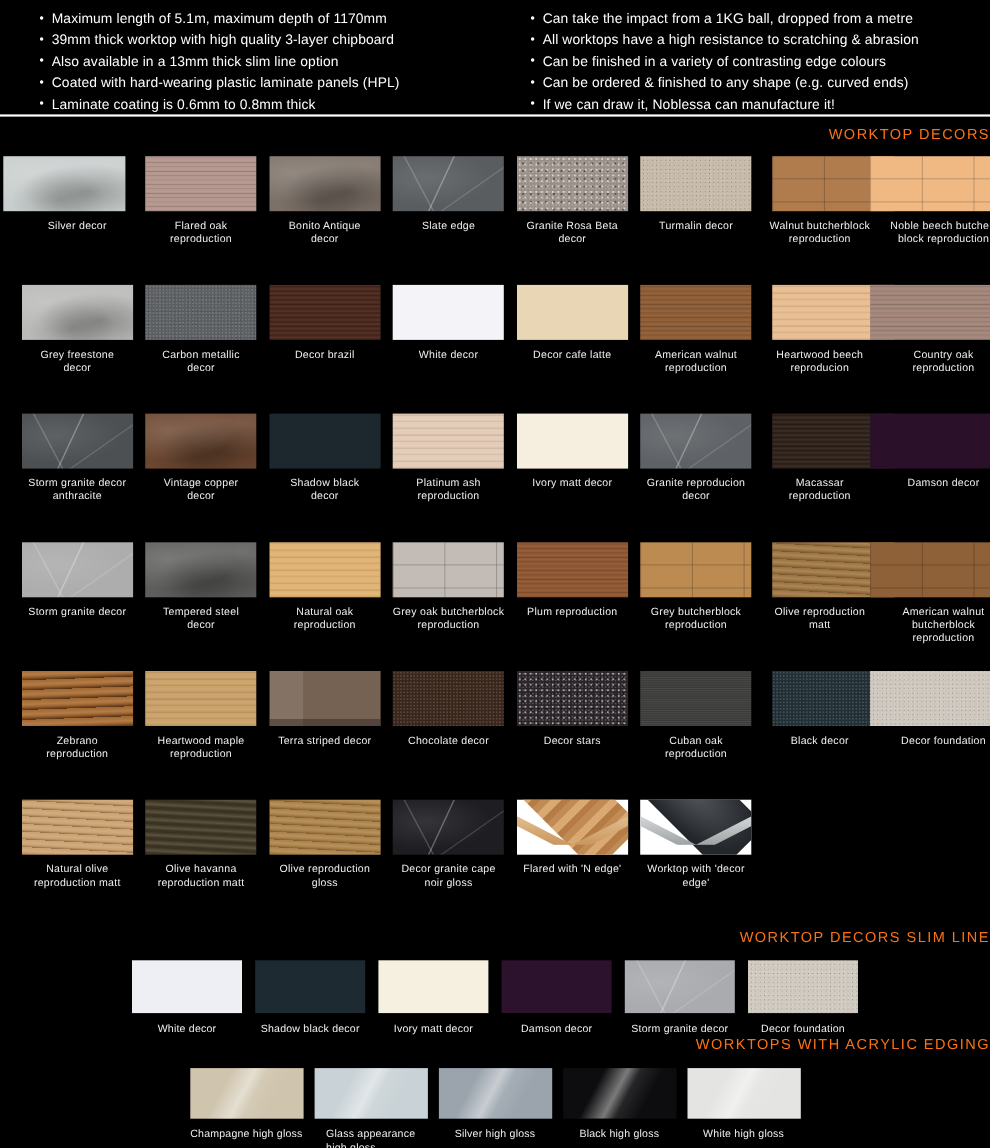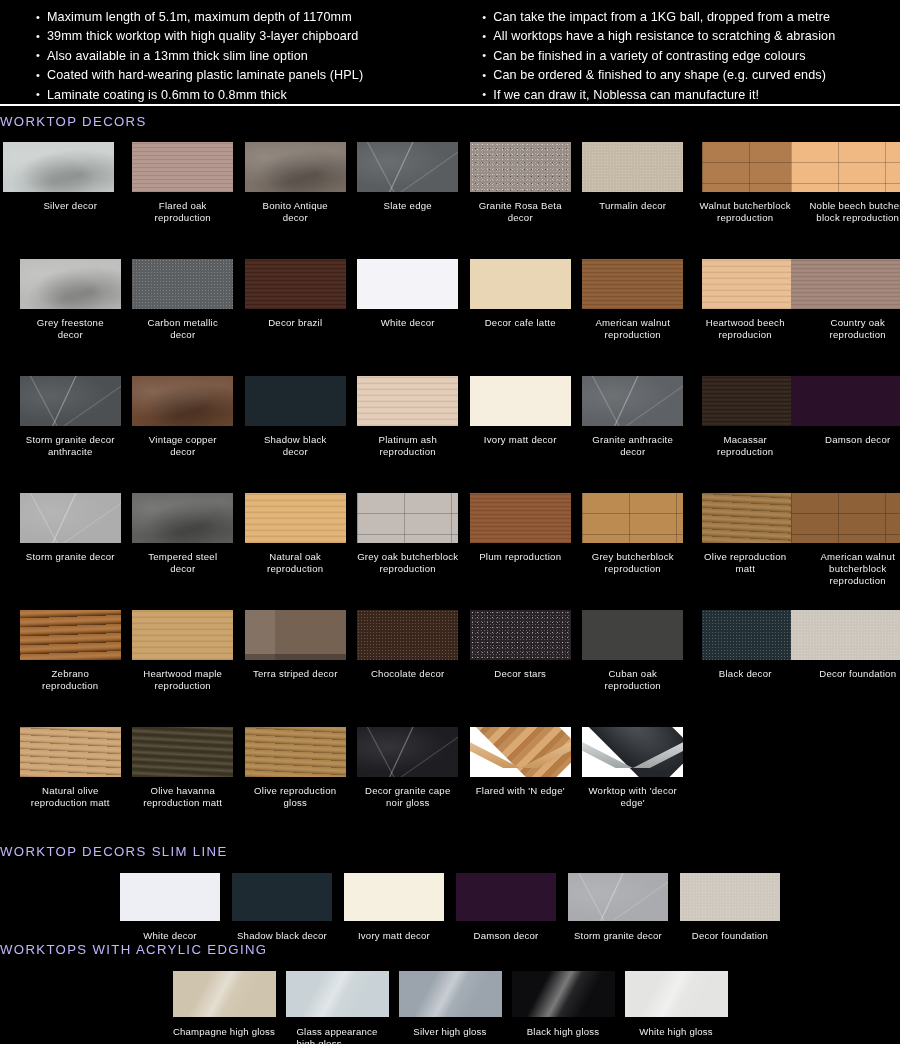--- a/index.html
+++ b/index.html
@@ -45,24 +45,24 @@
 
   .divider {
     height: 2px;
     background: #ffffff;
     margin: 0;
     width: 100%;
   }
 
   
   .section-title {
-    text-align: left;
+    text-align: right;
     font-size: 13.2px;
     letter-spacing: 1.35px;
-    color: #c4b5fd;
+    color: #f97316;
     font-weight: 400;
   }
   #main-section-title { margin-top: 8px; }
   #slim-section-title { margin-top: 0; }
   #acrylic-section-title { margin-top: 0; }
 
   
   .decor-grid {
     display: grid;
     grid-template-columns: repeat(8, 112.5px);
@@ -379,21 +379,21 @@
 reproduction</div>
     </div>
     <div class="cell">
       <div class="swatch" style="background-color: rgb(246, 239, 223);"></div>
       <div class="cell-label">Ivory matt decor</div>
     </div>
     <div class="cell">
       <div class="swatch" style="background-color: rgb(94, 97, 101);">
         <div class="tex marble-veins"></div>
       </div>
-      <div class="cell-label">Granite anthracite
+      <div class="cell-label">Granite reproducion
 decor</div>
     </div>
     <div class="cell edge-right">
       <div class="swatch" style="background-color: rgb(45, 32, 24);">
         <div class="tex wood-grain"></div>
       </div>
       <div class="cell-label">Macassar
 reproduction</div>
     </div>
     <div class="cell edge-left">

